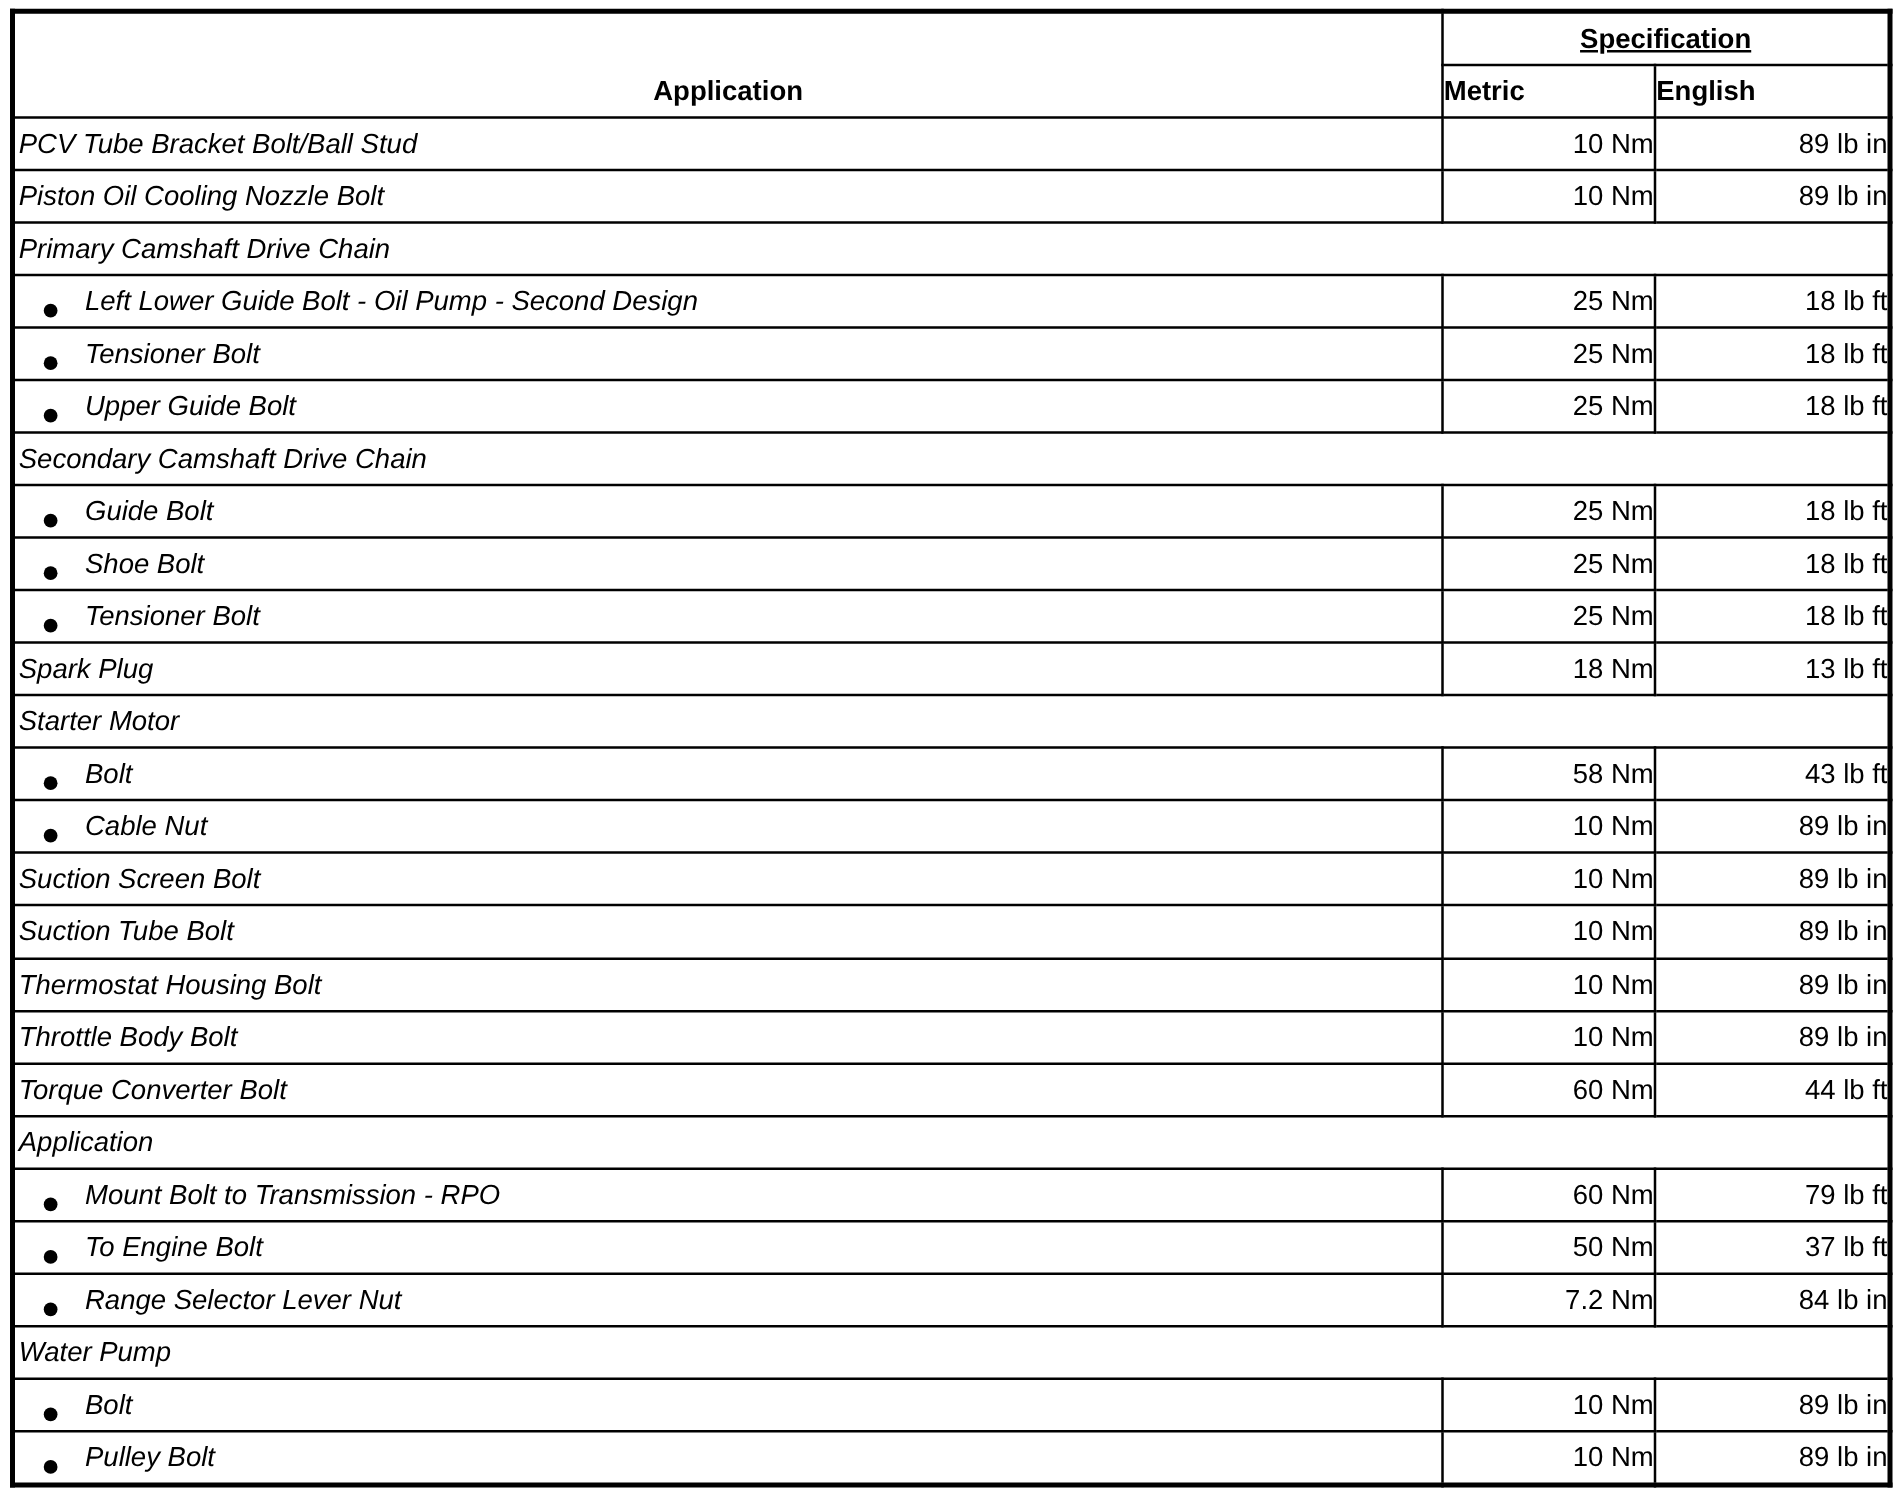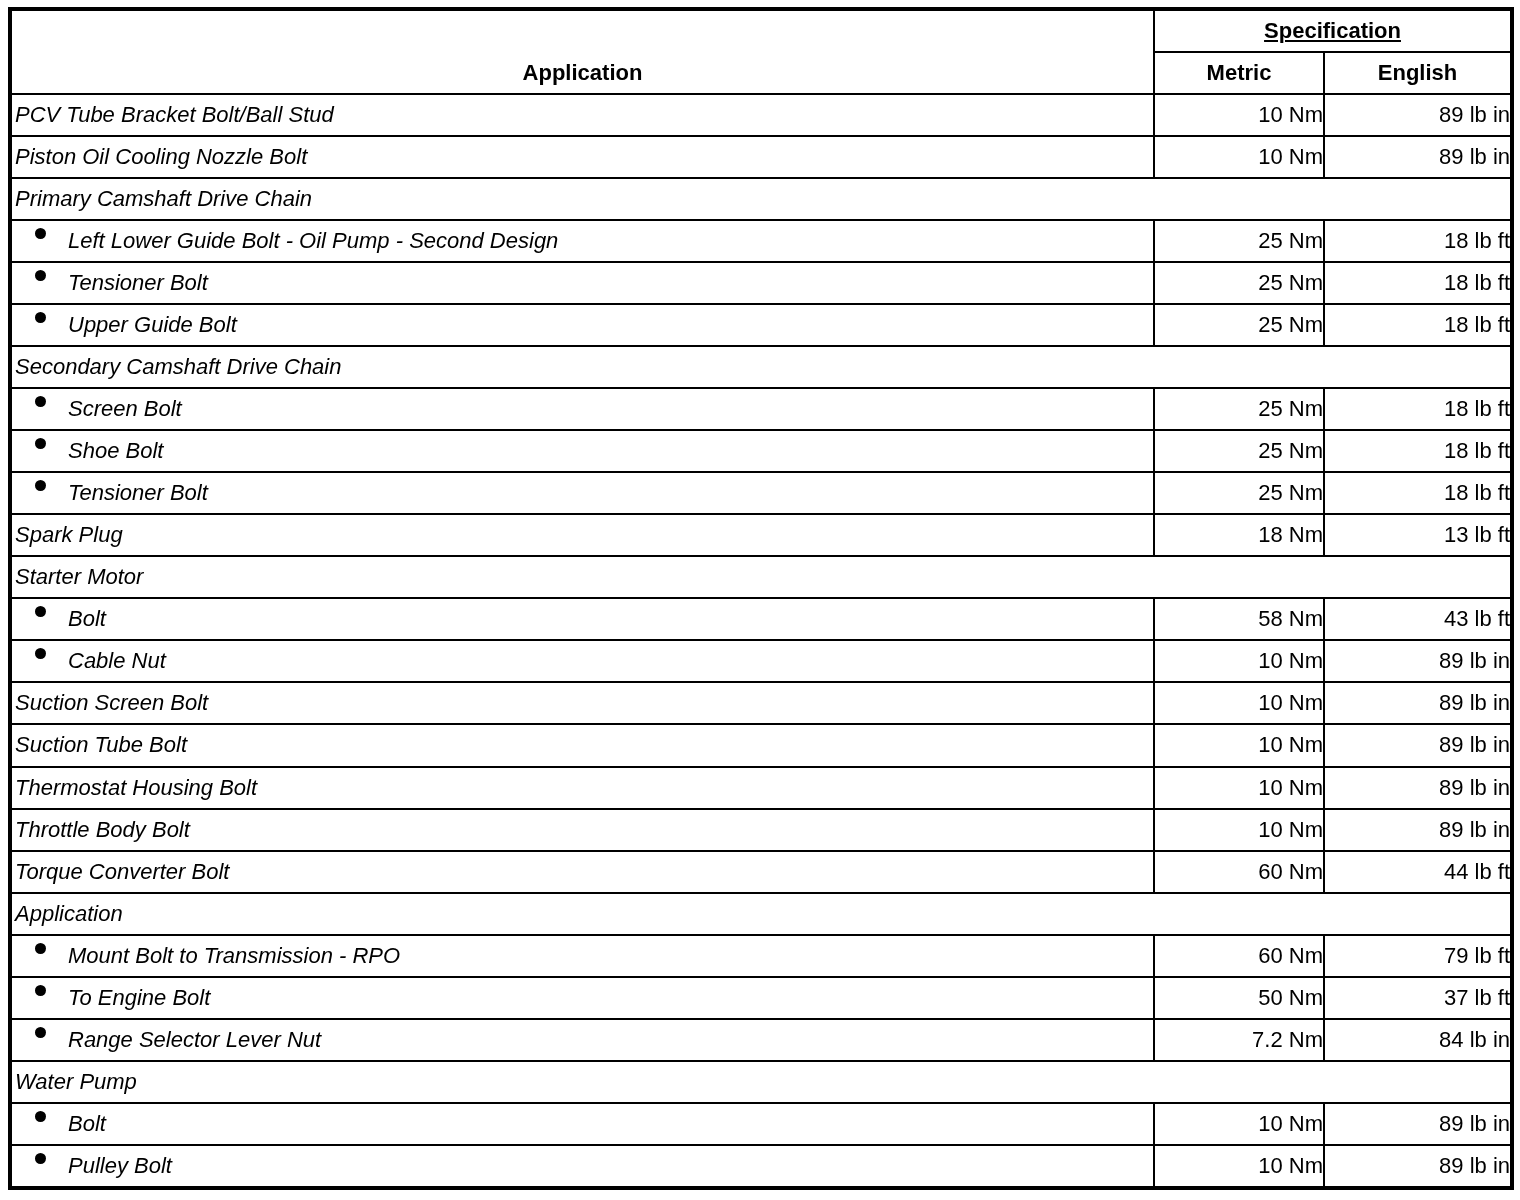--- a/index.html
+++ b/index.html
@@ -47,41 +47,41 @@
     border-bottom-width: 4px;
   }
   th.spec-header {
     height: 40px;
     text-align: center;
     vertical-align: middle;
     text-decoration: underline;
   }
   th.unit-header {
     height: 40px;
-    text-align: center;
+    text-align: left;
     vertical-align: middle;
     border-bottom-width: 4px;
   }
   tbody td {
     height: 40px;
     vertical-align: middle;
   }
   td.app-cell {
     text-align: left;
     font-style: italic;
   }
   td.app-cell .plain-wrap {
     padding-left: 3px;
   }
   td.spec-cell {
     text-align: right;
   }
   .bullet-wrap {
     display: flex;
-    align-items: flex-start;
+    align-items: flex-end;
     padding-left: 23px;
   }
   .bullet {
     width: 11px;
     height: 11px;
     background: #000000;
     border-radius: 50%;
     margin-right: 22px;
     flex: none;
   }
@@ -158,21 +158,21 @@
         </tr>
         <tr>
           <td colspan="3" class="app-cell">
             <div class="plain-wrap">Secondary Camshaft Drive Chain</div>
           </td>
         </tr>
         <tr>
           <td class="app-cell">
             <div class="bullet-wrap">
               <span class="bullet"></span>
-              <span>Screen Bolt</span>
+              <span>Guide Bolt</span>
             </div>
           </td>
           <td class="spec-cell">25 Nm</td>
           <td class="spec-cell">18 lb ft</td>
         </tr>
         <tr>
           <td class="app-cell">
             <div class="bullet-wrap">
               <span class="bullet"></span>
               <span>Shoe Bolt</span>

